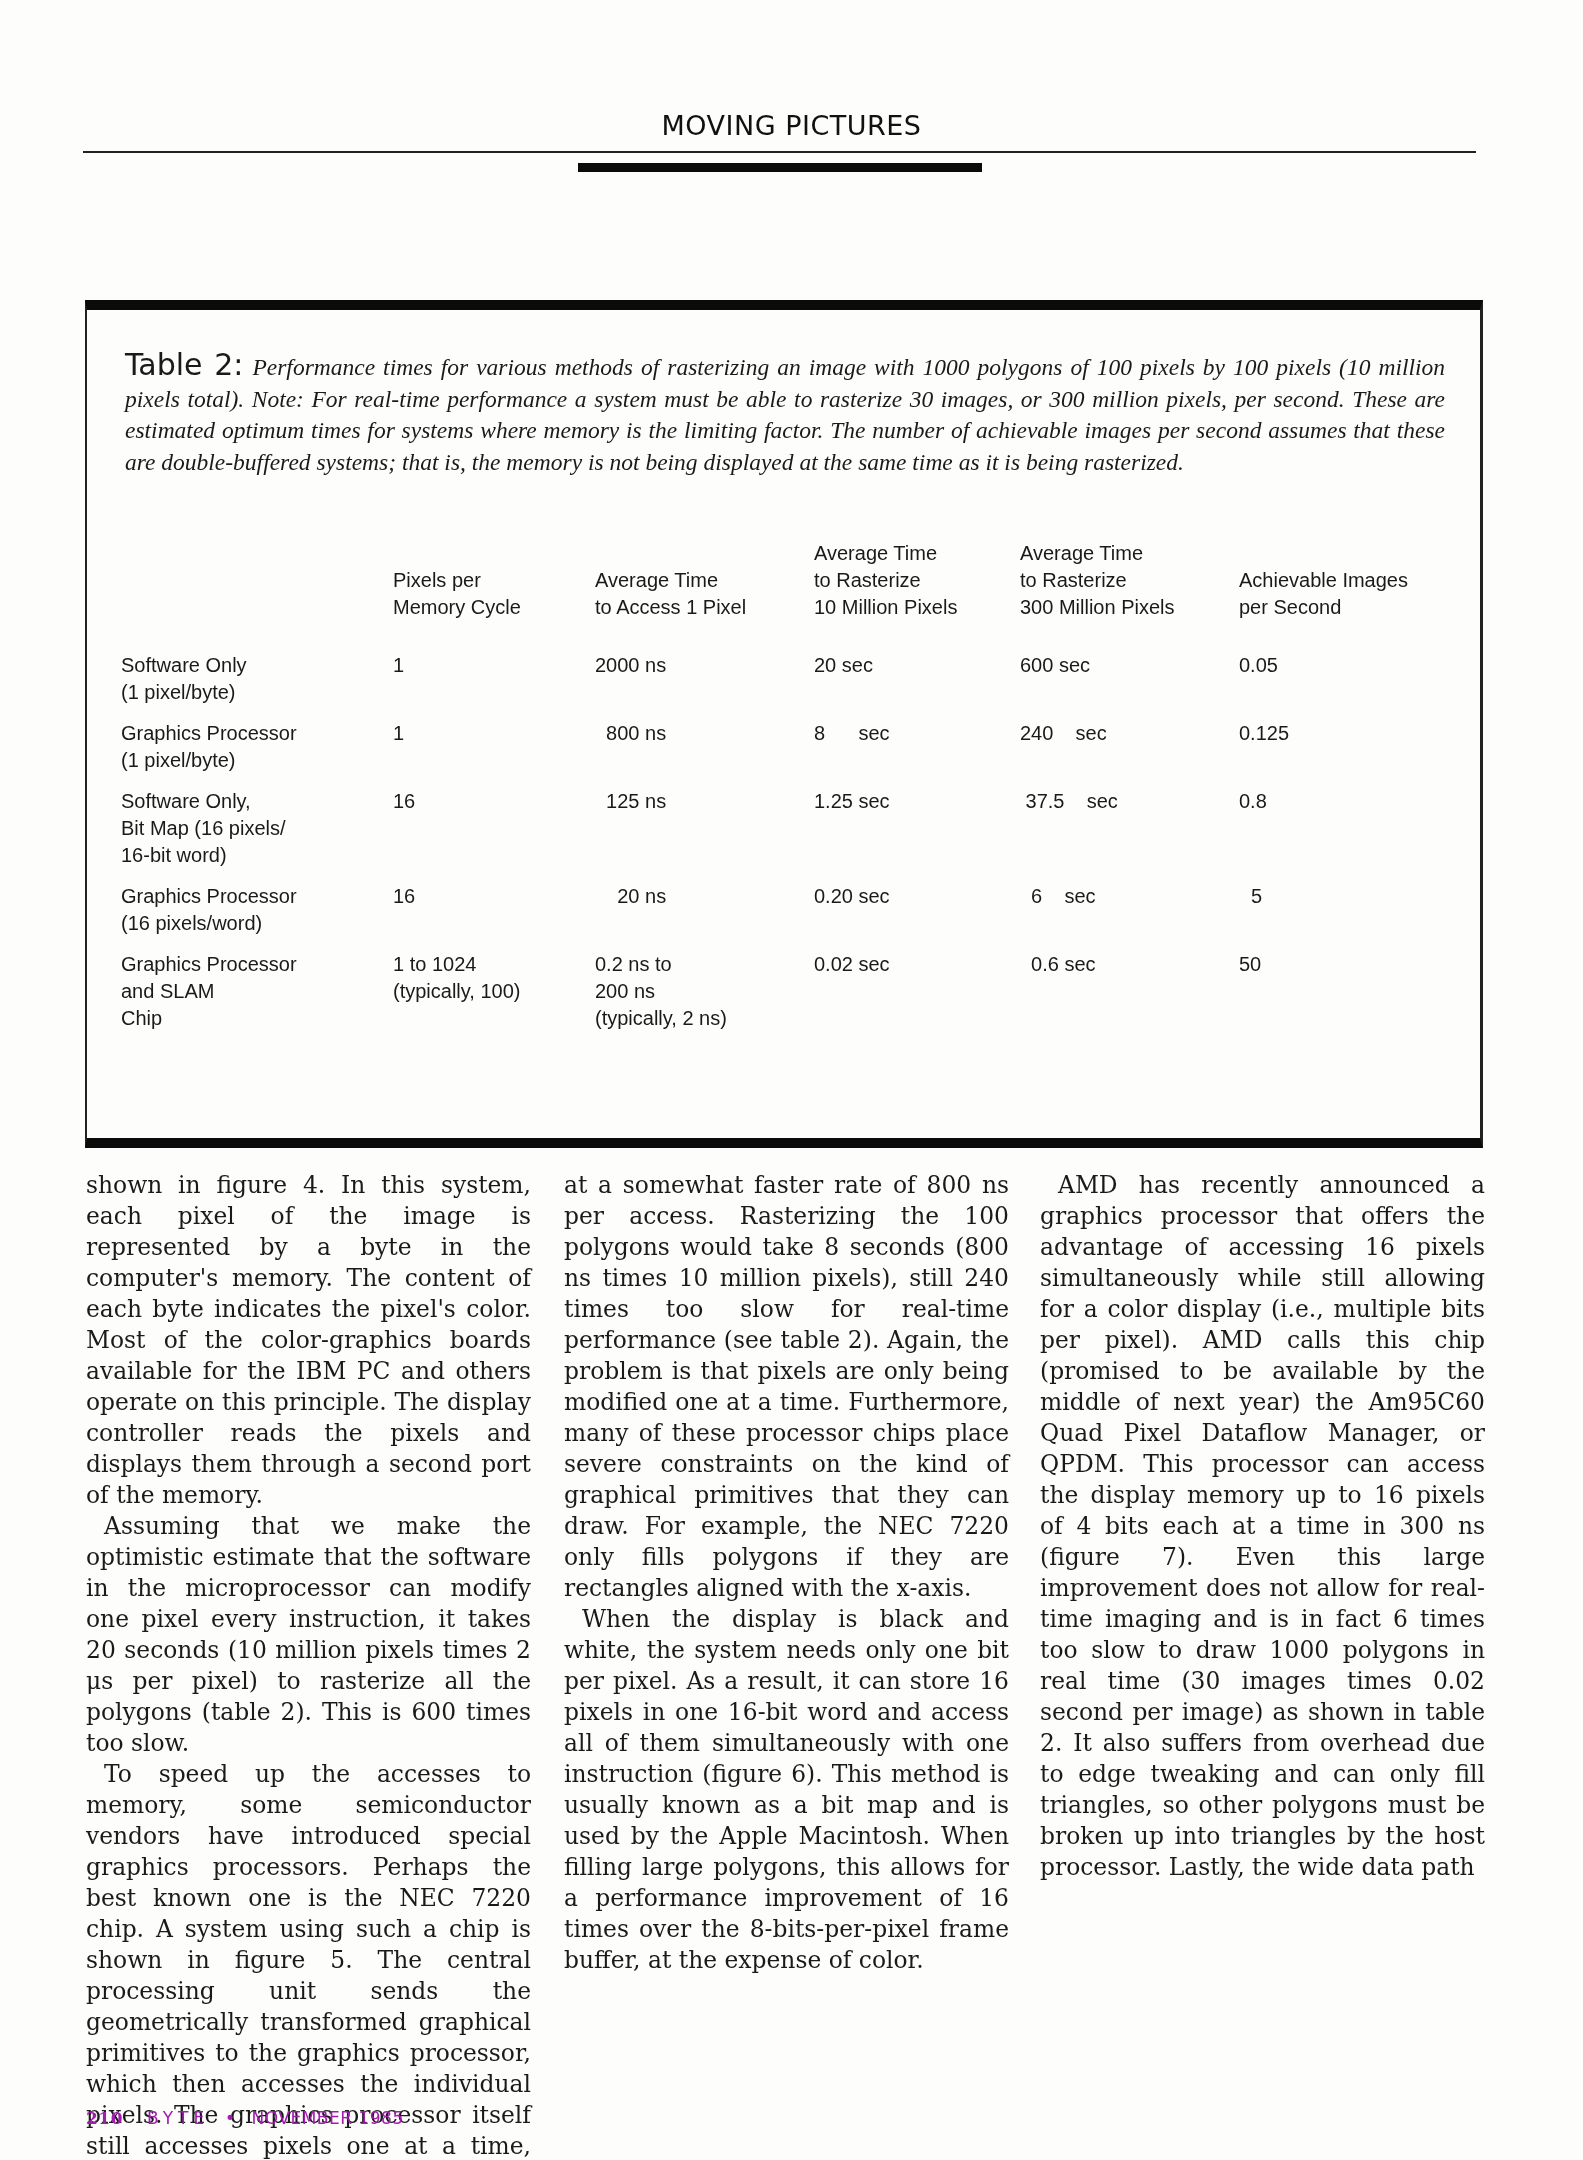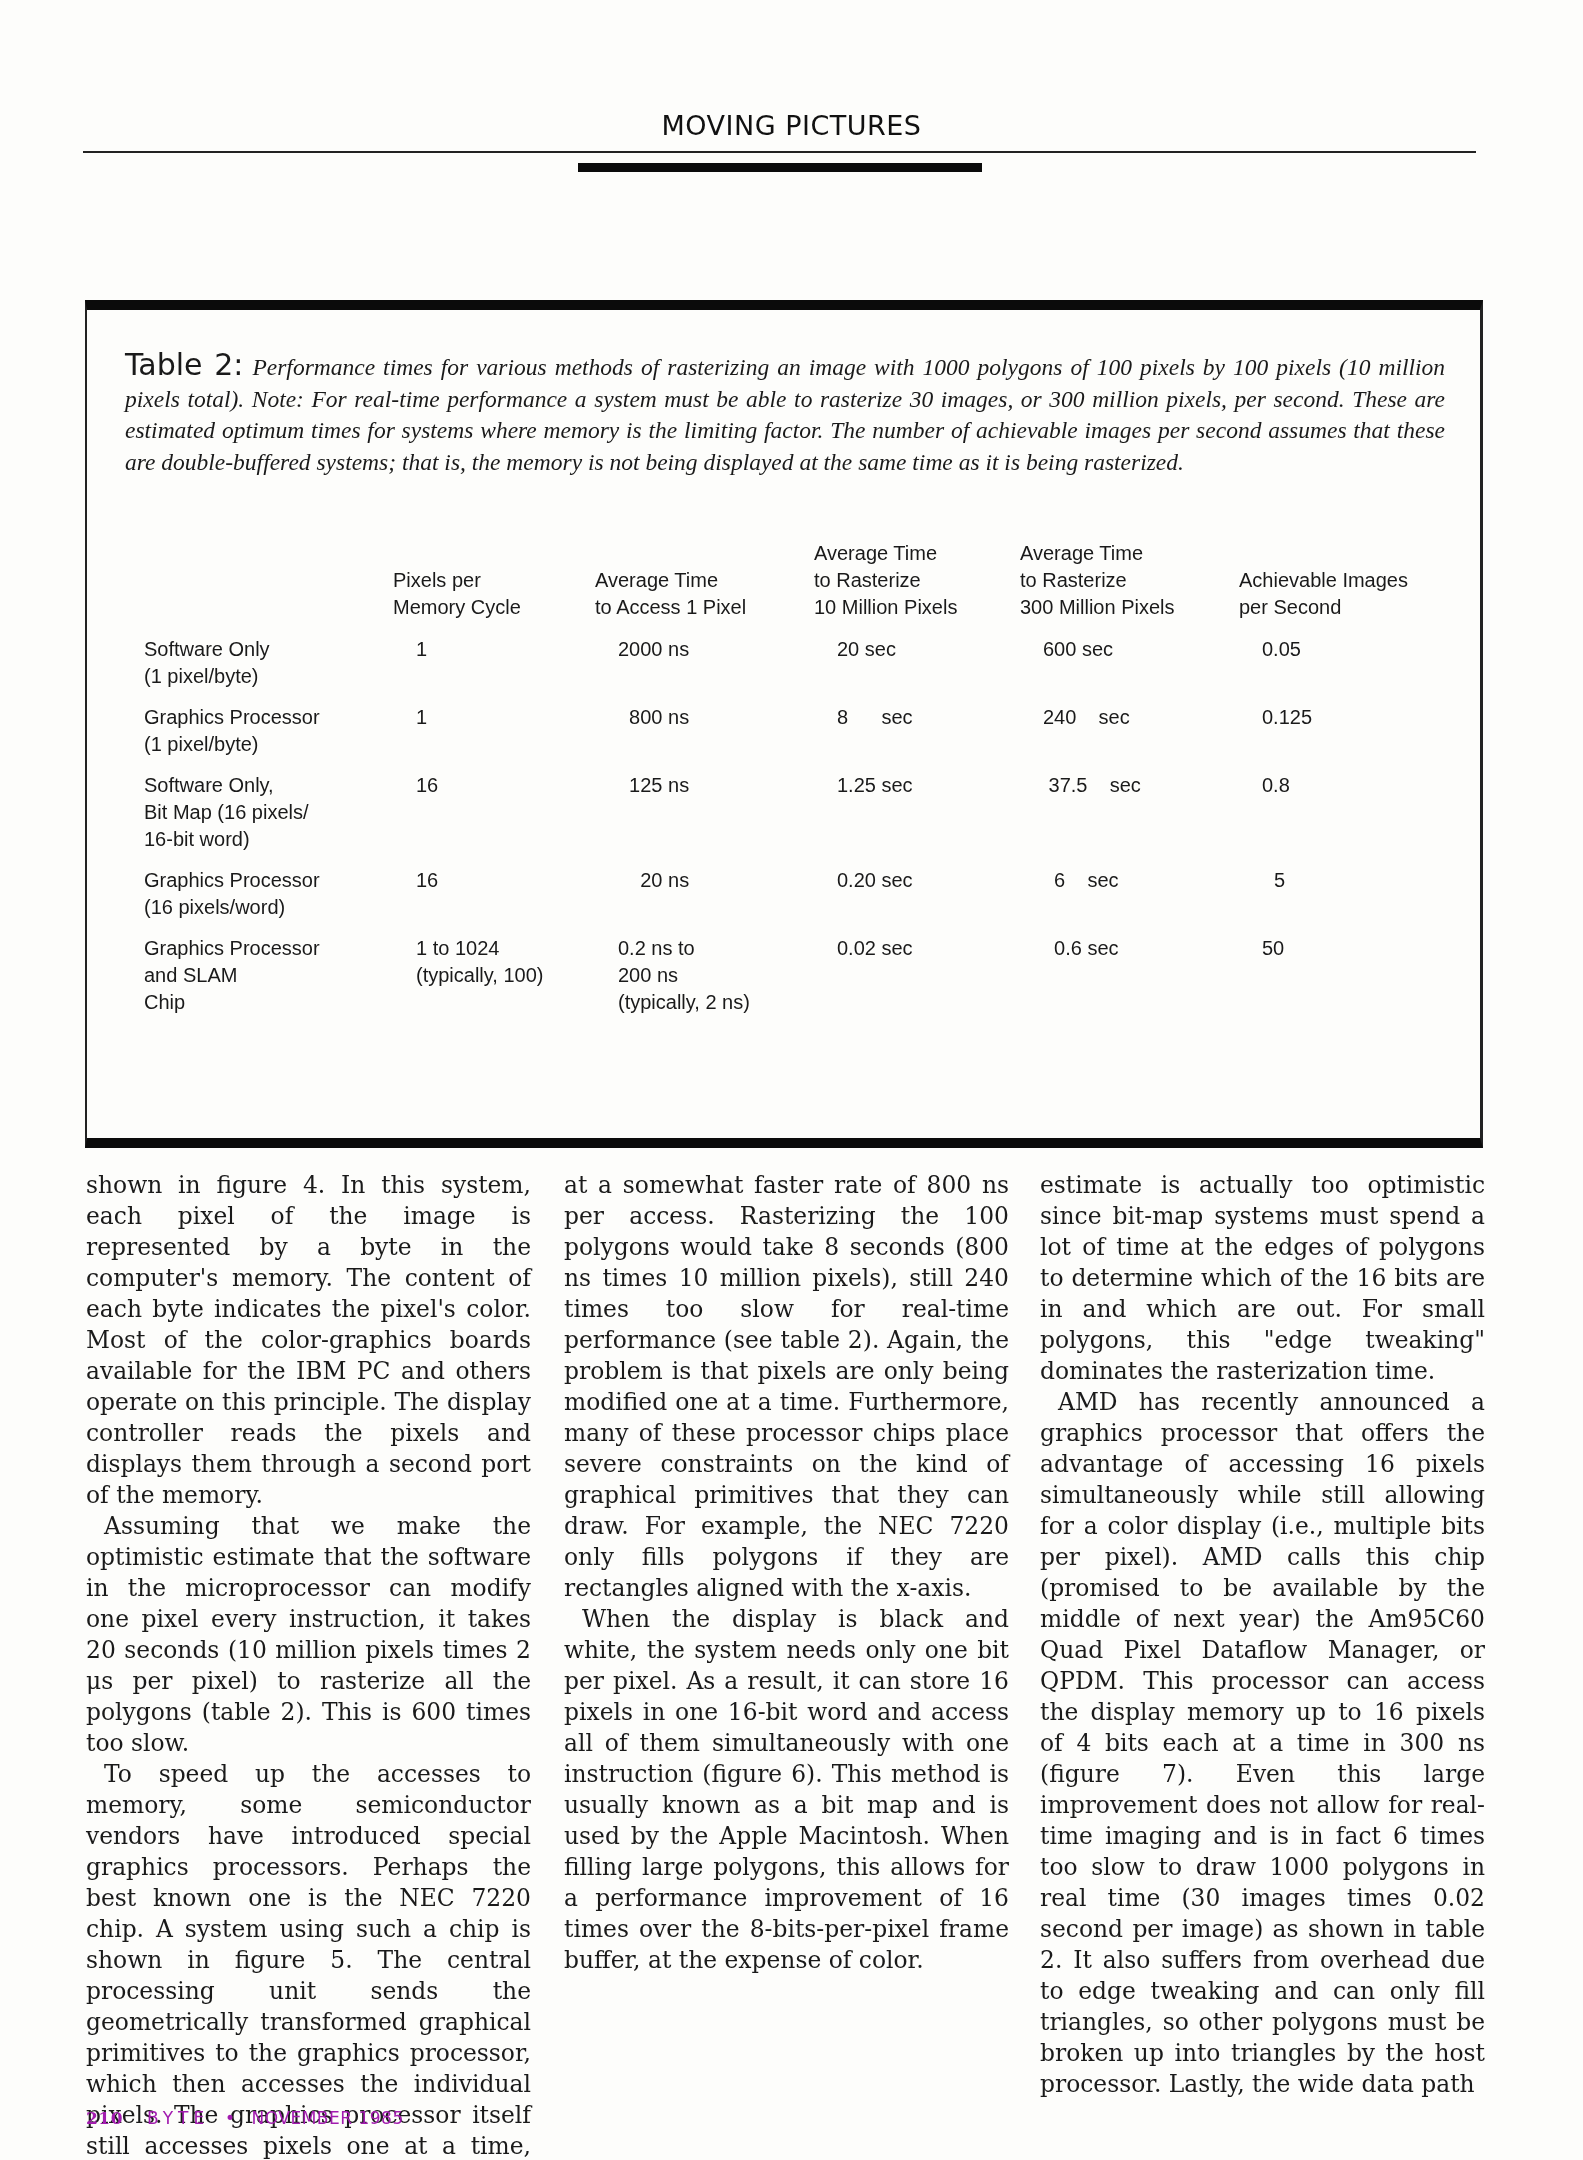--- a/index.html
+++ b/index.html
@@ -31,21 +31,21 @@
   }
   .caption .label { font-family:"DejaVu Sans", sans-serif; font-style:normal; font-size:30px; }
   .caption .text { font-style:italic; font-family:"Liberation Serif", serif; font-size:23.5px;margin-top:24px; }
   .tbl {
     position:absolute; left:34px; top:230px; width:1330px;
     font-family:"Liberation Sans", sans-serif; font-size:20px; line-height:27px; color:#1a1a1a;
   }
   .tbl .hdr { position:absolute; top:0; height:81px; }
   .tbl .hdr span { position:absolute; bottom:0; white-space:pre-line; }
   .row { position:absolute; left:0; width:1330px; }
-  .cell { position:absolute; top:0; white-space:pre-line;margin-left:23px; }
+  .cell { position:absolute; top:16px; white-space:pre-line; }
   .col0 { left:0; }
   .col1 { left:272px; }
   .col2 { left:474px; }
   .col3 { left:693px; }
   .col4 { left:899px; }
   .col5 { left:1118px; }
   .body-col {
     position:absolute; top:1170px; width:445px;
     font-family:"DejaVu Serif", serif; font-size:23.4px; line-height:31px;
     text-align:justify; color:#1a1a1a;
@@ -154,21 +154,20 @@
   <p>Assuming that we make the optimistic estimate that the software in the microprocessor can modify one pixel every instruction, it takes 20 seconds (10 million pixels times 2 μs per pixel) to rasterize all the polygons (table 2). This is 600 times too slow.</p>
   <p>To speed up the accesses to memory, some semiconductor vendors have introduced special graphics processors. Perhaps the best known one is the NEC 7220 chip. A system using such a chip is shown in figure 5. The central processing unit sends the geometrically transformed graphical primitives to the graphics processor, which then accesses the individual pixels. The graphics processor itself still accesses pixels one at a time, but</p>
 </div>
 
 <div class="body-col" id="c2">
   <p class="first">at a somewhat faster rate of 800 ns per access. Rasterizing the 100 polygons would take 8 seconds (800 ns times 10 million pixels), still 240 times too slow for real-time performance (see table 2). Again, the problem is that pixels are only being modified one at a time. Furthermore, many of these processor chips place severe constraints on the kind of graphical primitives that they can draw. For example, the NEC 7220 only fills polygons if they are rectangles aligned with the x-axis.</p>
   <p>When the display is black and white, the system needs only one bit per pixel. As a result, it can store 16 pixels in one 16-bit word and access all of them simultaneously with one instruction (figure 6). This method is usually known as a bit map and is used by the Apple Macintosh. When filling large polygons, this allows for a performance improvement of 16 times over the 8-bits-per-pixel frame buffer, at the expense of color.</p>
 </div>
 
 <div class="body-col" id="c3">
-  <p class="first">estimate is actually too optimistic since bit-map systems must spend a lot of time at the edges of polygons to determine which of the 16 bits are in and which are out. For small polygons, this "edge tweaking" dominates the rasterization time.</p>
   <p>AMD has recently announced a graphics processor that offers the advantage of accessing 16 pixels simultaneously while still allowing for a color display (i.e., multiple bits per pixel). AMD calls this chip (promised to be available by the middle of next year) the Am95C60 Quad Pixel Dataflow Manager, or QPDM. This processor can access the display memory up to 16 pixels of 4 bits each at a time in 300 ns (figure 7). Even this large improvement does not allow for real-time imaging and is in fact 6 times too slow to draw 1000 polygons in real time (30 images times 0.02 second per image) as shown in table 2. It also suffers from overhead due to edge tweaking and can only fill triangles, so other polygons must be broken up into triangles by the host processor. Lastly, the wide data path</p>
 </div>
 
 <div class="footer">
   <span class="pg">210</span>
   <span class="mag">BYTE</span>
   <span class="sep">•</span>
   <span>NOVEMBER 1985</span>
 </div>
 

